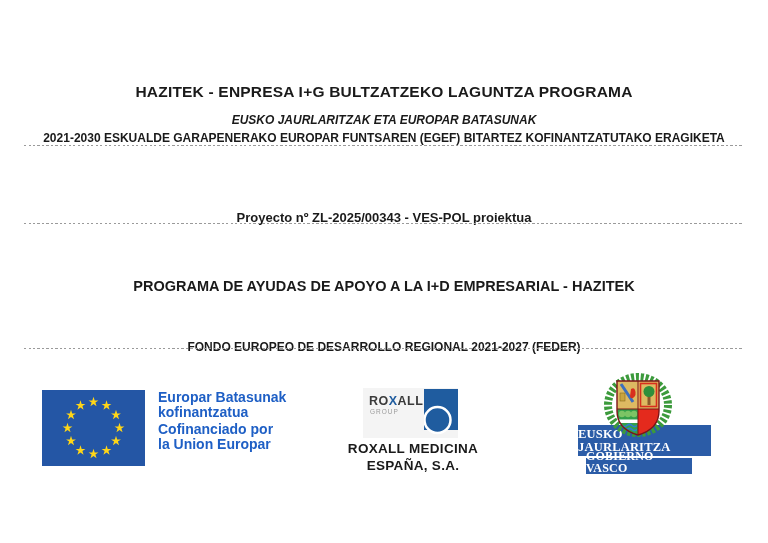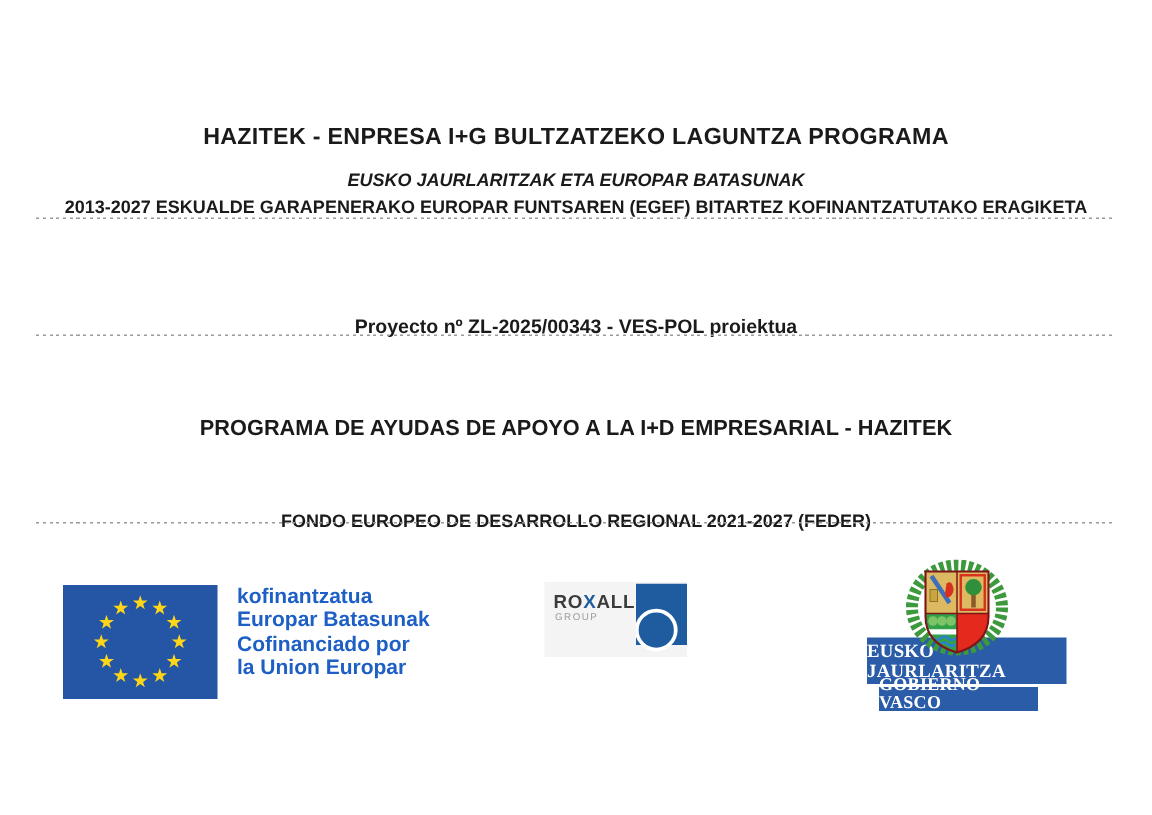--- a/index.html
+++ b/index.html
@@ -66,21 +66,21 @@
   .bq-shield { position:absolute; left:37px; top:0; width:72px; height:68px; }
   .wreath { stroke:var(--wreath-green,#3C9A3C); }
 </style>
 </head>
 <body>
 
 <div class="page">
 
   <div class="abs ctr b doc-title">HAZITEK - ENPRESA I+G BULTZATZEKO LAGUNTZA PROGRAMA</div>
   <div class="abs ctr b doc-sub1">EUSKO JAURLARITZAK ETA EUROPAR BATASUNAK</div>
-  <div class="abs ctr b doc-sub2">2013-2027 ESKUALDE GARAPENERAKO EUROPAR FUNTSAREN (EGEF) BITARTEZ KOFINANTZATUTAKO ERAGIKETA</div>
+  <div class="abs ctr b doc-sub2">2021-2030 ESKUALDE GARAPENERAKO EUROPAR FUNTSAREN (EGEF) BITARTEZ KOFINANTZATUTAKO ERAGIKETA</div>
 
   <div class="abs divider div1"></div>
 
   <div class="abs ctr b proj-line">Proyecto nº ZL-2025/00343 - VES-POL proiektua</div>
 
   <div class="abs divider div2"></div>
 
   <div class="abs ctr b prog-title">PROGRAMA DE AYUDAS DE APOYO A LA I+D EMPRESARIAL - HAZITEK</div>
   <div class="abs ctr b prog-l2">FONDO EUROPEO DE DESARROLLO REGIONAL 2021-2027 (FEDER)</div>
 
@@ -102,36 +102,40 @@
         <use href="#st" transform="translate(38.5,60.5)"></use>
         <use href="#st" transform="translate(29,51)"></use>
         <use href="#st" transform="translate(25.5,38)"></use>
         <use href="#st" transform="translate(29,25)"></use>
         <use href="#st" transform="translate(38.5,15.5)"></use>
       </g>
     </svg>
   </div>
   <div class="abs eu-text">
     <div class="grp1">
+      <div>Europar Batasunak</div>
       <div>kofinantzatua</div>
-      <div>Europar Batasunak</div>
     </div>
     <div class="grp2">
       <div>Cofinanciado por</div>
       <div>la Union Europar</div>
     </div>
   </div>
 
   <div class="abs rx-box">
     <div class="rx-word"><span>RO</span><span class="x">X</span><span>ALL</span></div>
     <div class="rx-group">GROUP</div>
     <svg class="rx-mark" viewBox="0 0 34 46" xmlns="http://www.w3.org/2000/svg" aria-hidden="true">
       <rect class="blue" x="0" y="0" width="34" height="41"></rect>
       <circle class="blue" cx="13.5" cy="31" r="13" stroke="#ffffff" stroke-width="2.5"></circle>
     </svg>
+  </div>
+  <div class="abs rx-company">
+    <div>ROXALL MEDICINA</div>
+    <div>ESPAÑA, S.A.</div>
   </div>
 
   <div class="abs bq">
     <div class="bq-banner1">
       <span class="bq-txt bq-t1">EUSKO JAURLARITZA</span>
     </div>
     <div class="bq-banner2">
       <span class="bq-txt bq-t2">GOBIERNO VASCO</span>
     </div>
     <svg class="bq-shield" viewBox="0 0 72 68" xmlns="http://www.w3.org/2000/svg" aria-hidden="true">

